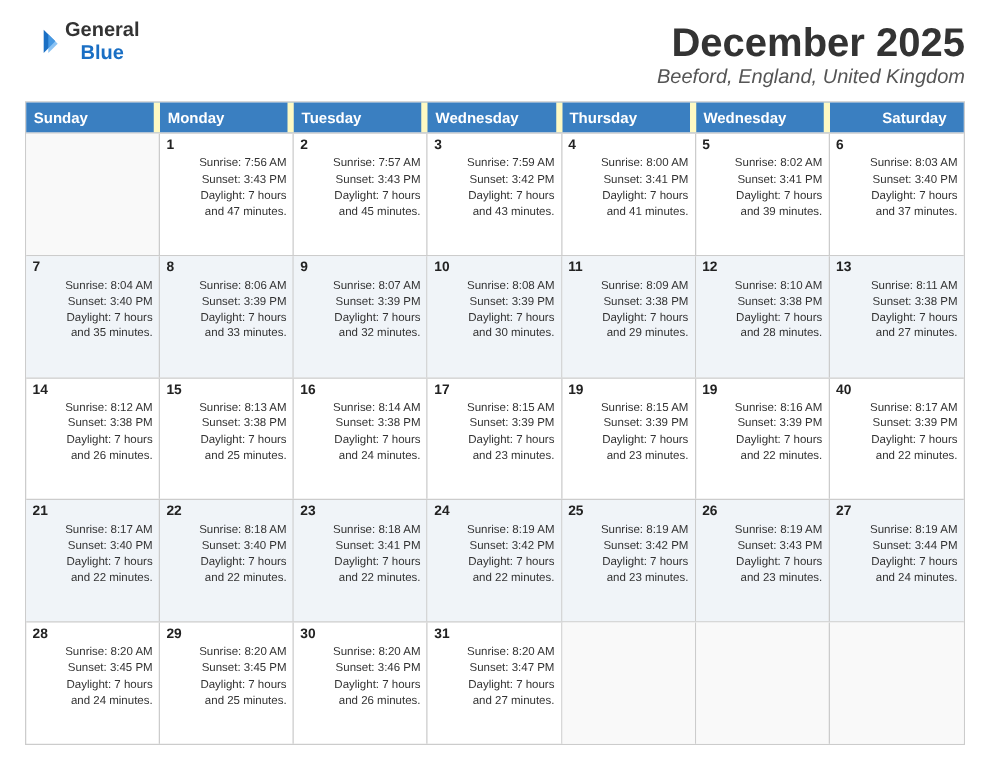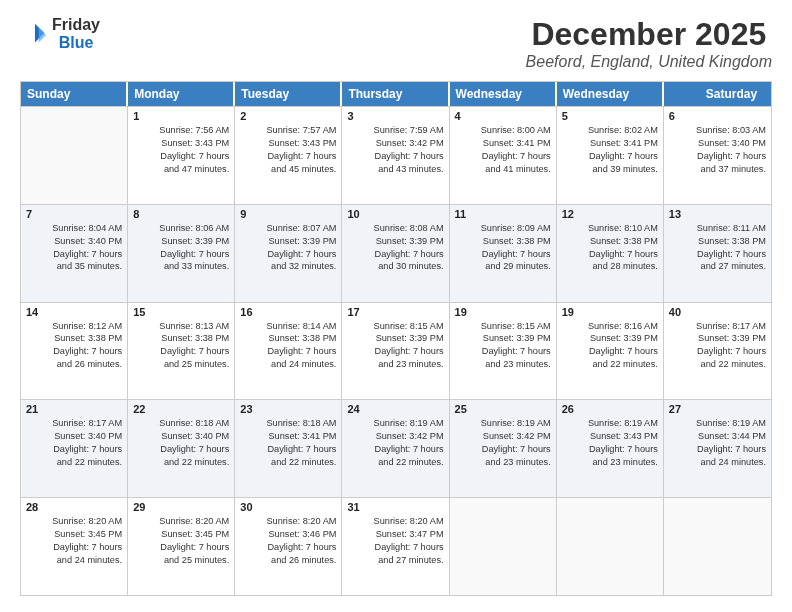--- a/index.html
+++ b/index.html
@@ -26,21 +26,21 @@
     .logo {
       display: flex;
       align-items: center;
       gap: 4px;
     }
     .logo-icon {
       width: 28px;
       height: 28px;
     }
     .title-block {
-      text-align: center;
+      text-align: right;
     }
     .main-title {
       font-size: 32px;
       font-weight: bold;
       color: #333;
     }
     .subtitle {
       font-size: 16px;
       color: #555;
       font-style: italic;
@@ -54,21 +54,21 @@
     .cal-header-row {
       display: grid;
       grid-template-columns: repeat(7, 1fr);
       background: #3a7fc1;
     }
     .cal-header-cell {
       color: white;
       font-size: 12px;
       font-weight: bold;
       padding: 5px 6px;
-      border-right: 2px solid #fef9c3;
+      border-right: 5px solid #fef9c3;
       text-align: left;
     }
     .cal-header-cell:last-child { border-right: none; margin-left: 36px; }
     .cal-body {
       display: flex;
       flex-direction: column;
       flex: 1;
     }
     .cal-week {
       display: grid;
@@ -105,38 +105,38 @@
 
 <div class="page">
   <div class="header">
     <div class="logo">
       <svg class="logo-icon" viewBox="0 0 30 30">
         <polygon points="16,4 26,14 16,24" fill="#1a6fc4"></polygon>
         <polygon points="20,8 28,16 20,24" fill="#5aaaf0" opacity="0.7"></polygon>
       </svg>
       <div>
         <div style="font-size:16px;font-weight:bold;color:#333;line-height:1.15;">
-          <span style="color:#333;">Friday</span>
+          <span style="color:#333;">General</span>
         </div>
         <div style="font-size:16px;font-weight:bold;color:#1a6fc4;line-height:1.15;text-align:center;">Blue</div>
       </div>
     </div>
     <div class="title-block">
       <div class="main-title">December 2025</div>
       <div class="subtitle">Beeford, England, United Kingdom</div>
     </div>
   </div>
 
   <div class="calendar">
     <div class="cal-header-row">
     <div class="cal-header-cell">Sunday</div>
         <div class="cal-header-cell">Monday</div>
         <div class="cal-header-cell">Tuesday</div>
+        <div class="cal-header-cell">Wednesday</div>
         <div class="cal-header-cell">Thursday</div>
-        <div class="cal-header-cell">Wednesday</div>
         <div class="cal-header-cell">Wednesday</div>
         <div class="cal-header-cell">Saturday</div>
       </div>
     <div class="cal-body">
     <div class="cal-week">
           <div class="cal-cell empty"></div>
           <div class="cal-cell">
             <div class="day-number">1</div>
             <div class="day-info">Sunrise: 7:56 AM<br>Sunset: 3:43 PM<br>Daylight: 7 hours<br>and 47 minutes.</div>
           </div>

